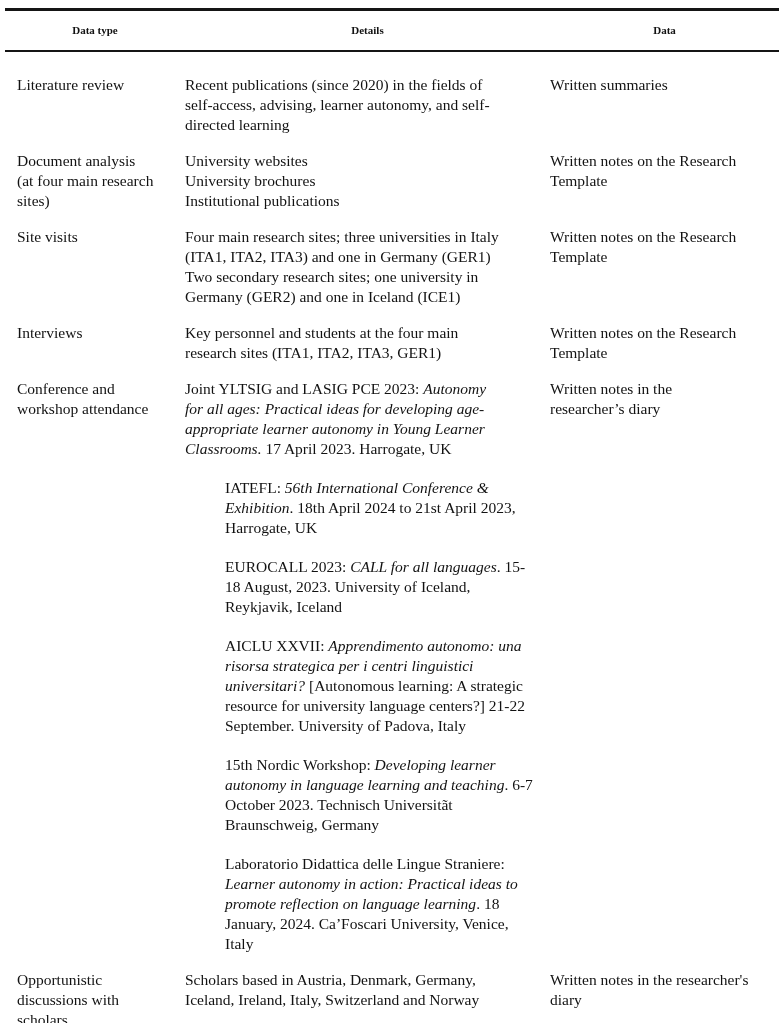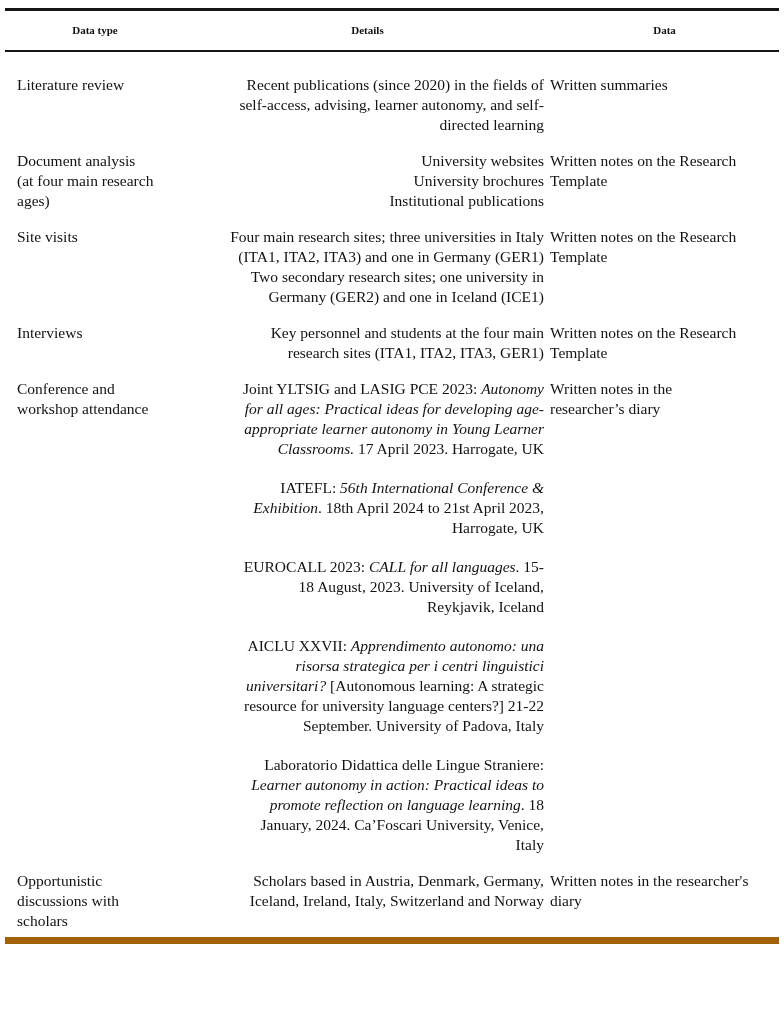--- a/index.html
+++ b/index.html
@@ -46,21 +46,20 @@
     font-size: 15.5px;
     line-height: 20px;
     white-space: pre-line;
   }
   .cell.c1 {
     padding-left: 12px;
     padding-right: 10px;
   }
   .cell.c2 {
     padding-right: 6px;
-    text-align: right;
   }
   .cell.c3 {
     padding-right: 4px;
   }
   .para + .para {
     margin-top: 19px;
     margin-left: 40px;
   }
   .para i {
     font-style: italic;
@@ -83,21 +82,21 @@
       <div class="cell c1">Literature review</div>
       <div class="cell c2"><div class="para"><span>Recent publications (since 2020) in the fields of
 self-access, advising, learner autonomy, and self-
 directed learning</span></div></div>
       <div class="cell c3">Written summaries</div>
     </div>
 
     <div class="row">
       <div class="cell c1">Document analysis
 (at four main research
-ages)</div>
+sites)</div>
       <div class="cell c2"><div class="para"><span>University websites
 University brochures
 Institutional publications</span></div></div>
       <div class="cell c3">Written notes on the Research
 Template</div>
     </div>
 
     <div class="row">
       <div class="cell c1">Site visits</div>
       <div class="cell c2"><div class="para"><span>Four main research sites; three universities in Italy
@@ -123,21 +122,24 @@
 for all ages: Practical ideas for developing age-
 appropriate learner autonomy in Young Learner
 Classrooms.</i><span> 17 April 2023. Harrogate, UK</span></div><div class="para"><span>IATEFL: </span><i>56th International Conference &amp;
 Exhibition</i><span>. 18th April 2024 to 21st April 2023,
 Harrogate, UK</span></div><div class="para"><span>EUROCALL 2023: </span><i>CALL for all languages</i><span>. 15-
 18 August, 2023. University of Iceland,
 Reykjavik, Iceland</span></div><div class="para"><span>AICLU XXVII: </span><i>Apprendimento autonomo: una
 risorsa strategica per i centri linguistici
 universitari?</i><span> [Autonomous learning: A strategic
 resource for university language centers?] 21-22
-September. University of Padova, Italy</span></div><div class="para"><span>Laboratorio Didattica delle Lingue Straniere:
+September. University of Padova, Italy</span></div><div class="para"><span>15th Nordic Workshop: </span><i>Developing learner
+autonomy in language learning and teaching</i><span>. 6-7
+October 2023. Technisch Universitãt
+Braunschweig, Germany</span></div><div class="para"><span>Laboratorio Didattica delle Lingue Straniere:
 </span><i>Learner autonomy in action: Practical ideas to
 promote reflection on language learning</i><span>. 18
 January, 2024. Ca’Foscari University, Venice,
 Italy</span></div></div>
       <div class="cell c3">Written notes in the
 researcher’s diary</div>
     </div>
 
     <div class="row">
       <div class="cell c1">Opportunistic

